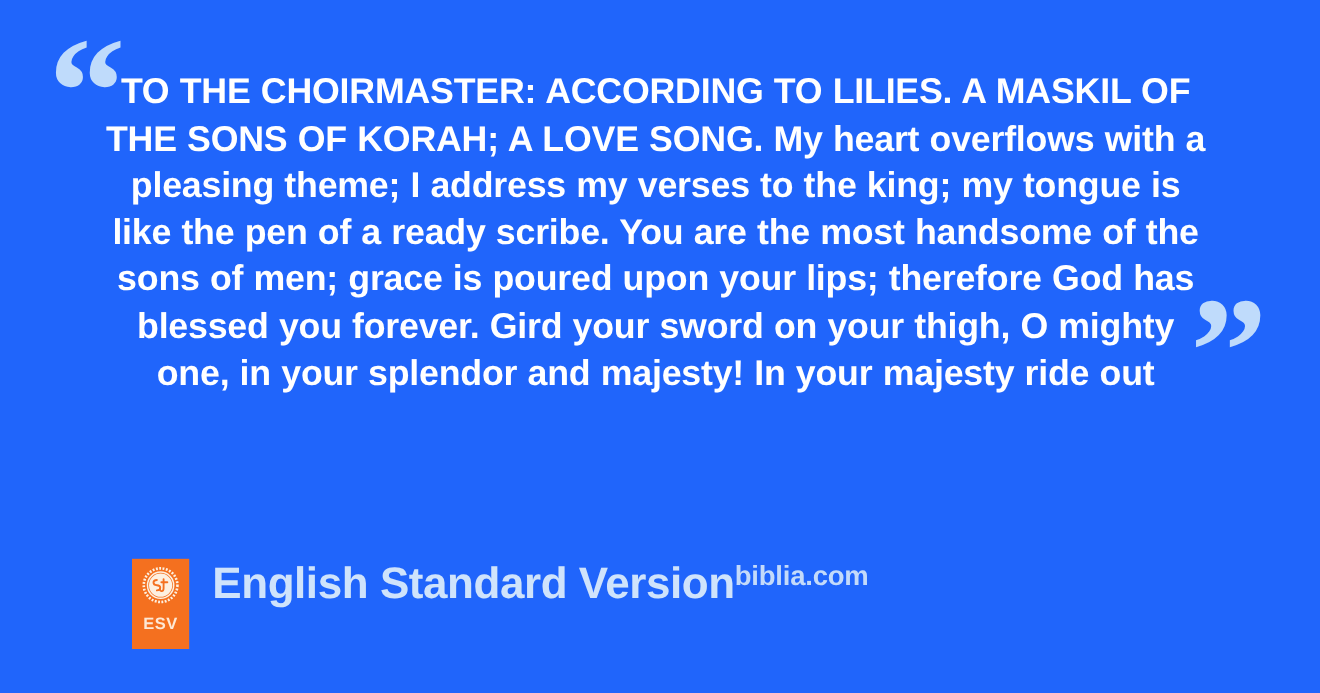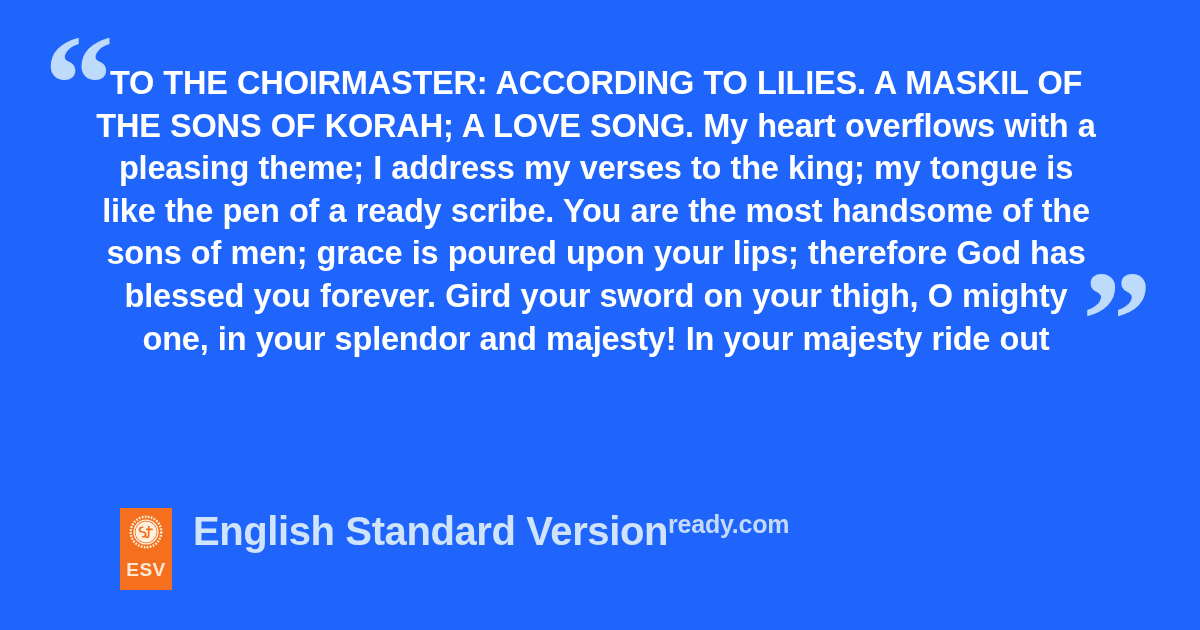--- a/index.html
+++ b/index.html
@@ -84,21 +84,21 @@
   }
   #esv-seal-icon {
     width: 34px;
     height: 34px;
     display: block;
   }
   #esv-logo-abbrev {
     color: #fde8d5;
     font-family: "Liberation Sans", sans-serif;
     font-weight: 700;
-    font-size: 19px;
+    font-size: 15px;
     letter-spacing: 0.5px;
     margin-top: 11px;
     line-height: 1;
   }
   #attribution-text {
     margin-left: 21px;
     display: flex;
     flex-direction: row;
     justify-content: flex-start;
     padding-top: 0px;
@@ -147,18 +147,18 @@
           <path d="M40 36 C28 36 28 50 40 50 C52 50 52 64 40 64"></path>
           <path d="M58 34 L58 58 C58 68 48 68 48 60"></path>
           <path d="M52 42 L68 42"></path>
         </g>
       </svg>
       <span id="esv-logo-abbrev">ESV</span>
     </div>
 
     <div id="attribution-text">
       <span id="version-name">English Standard Version</span>
-      <span id="site-url">ready.com</span>
+      <span id="site-url">biblia.com</span>
     </div>
 
   </div>
 
 </div>
 
 </body></html>

